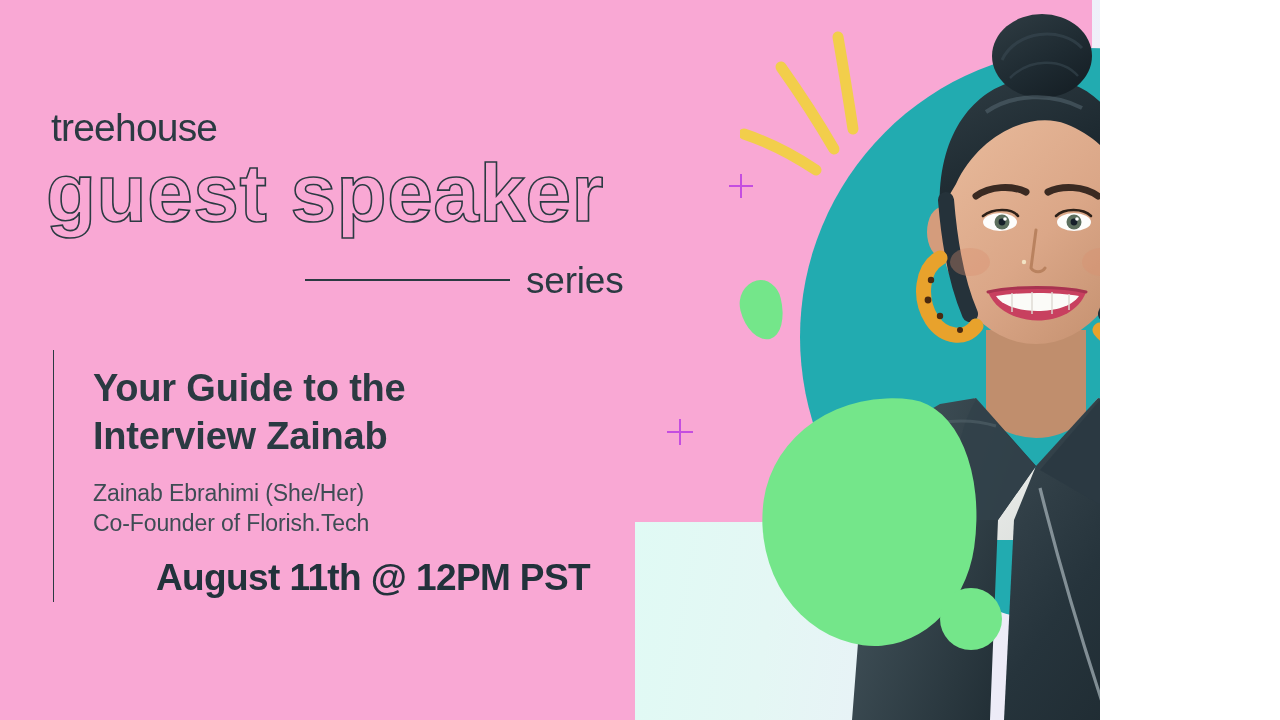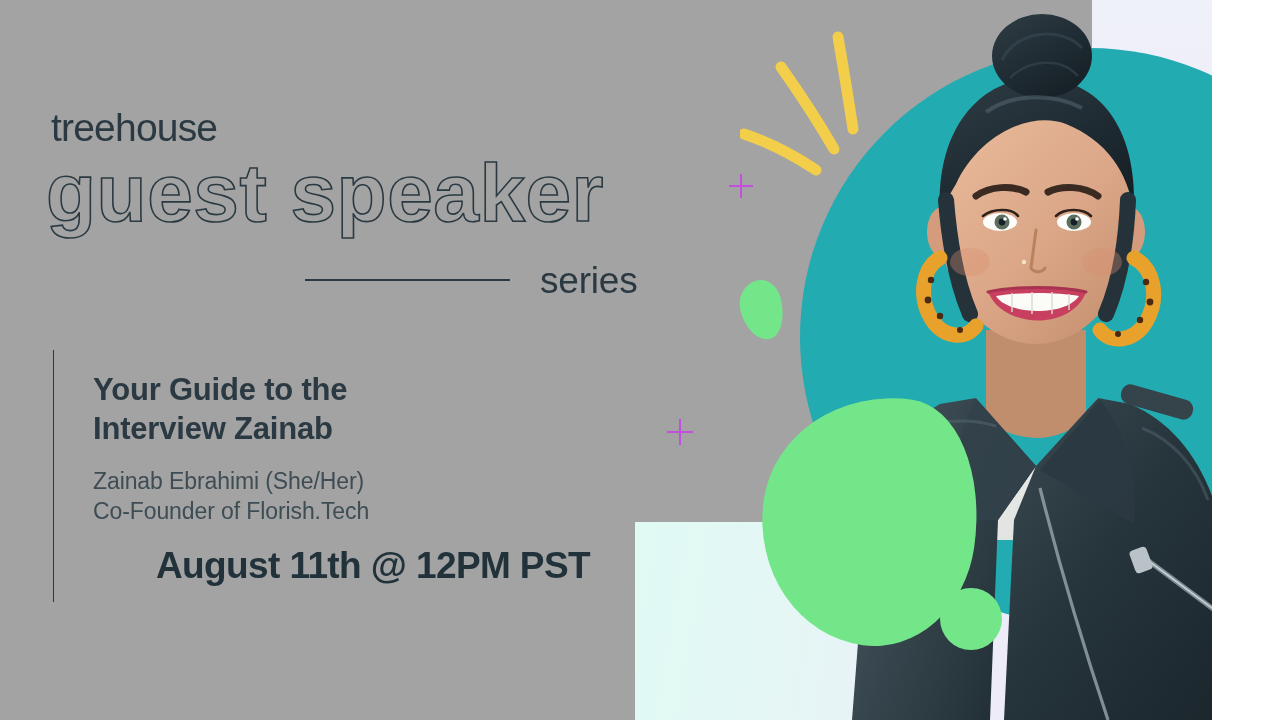--- a/index.html
+++ b/index.html
@@ -8,23 +8,23 @@
   html, body {
     width: 1280px;
     height: 720px;
     overflow: hidden;
     background: #ffffff;
     font-family: "Liberation Sans", "DejaVu Sans", sans-serif;
   }
 
   #slide {
     position: relative;
-    width: 1212px;
+    width: 1100px;
     height: 720px;
-    background: #a3a3a3;
+    background: #f9a8d4;
     overflow: hidden;
   }
 
   
   .decor-layer {
     position: absolute;
     inset: 0;
     z-index: 1;
     pointer-events: none;
   }
@@ -181,21 +181,21 @@
   }
 
   .series-row {
     position: absolute;
     left: 305px;
     top: 258px;
     width: 330px;
     height: 44px;
     display: flex;
     align-items: center;
-    gap: 30px;
+    gap: 16px;
   }
   .series-rule {
     flex: 0 0 205px;
     height: 1.6px;
     background: #2b3a42;
   }
   .series-word {
     font-size: 37px;
     font-weight: 400;
     color: #2b3a42;
@@ -208,26 +208,26 @@
     position: absolute;
     left: 53px;
     top: 350px;
     width: 600px;
     height: 252px;
     border-left: 1.8px solid #2b3a42;
     padding-left: 39px;
   }
 
   .talk-title {
-    font-size: 31px;
+    font-size: 38px;
     font-weight: 600;
     color: #2b3a42;
     line-height: 1.27;
     letter-spacing: -0.2px;
-    margin-top: 20px;
+    margin-top: 14px;
   }
 
   .speaker-name,
   .speaker-role {
     font-size: 23px;
     font-weight: 400;
     color: #3e4c54;
     line-height: 1.33;
     letter-spacing: -0.1px;
   }

